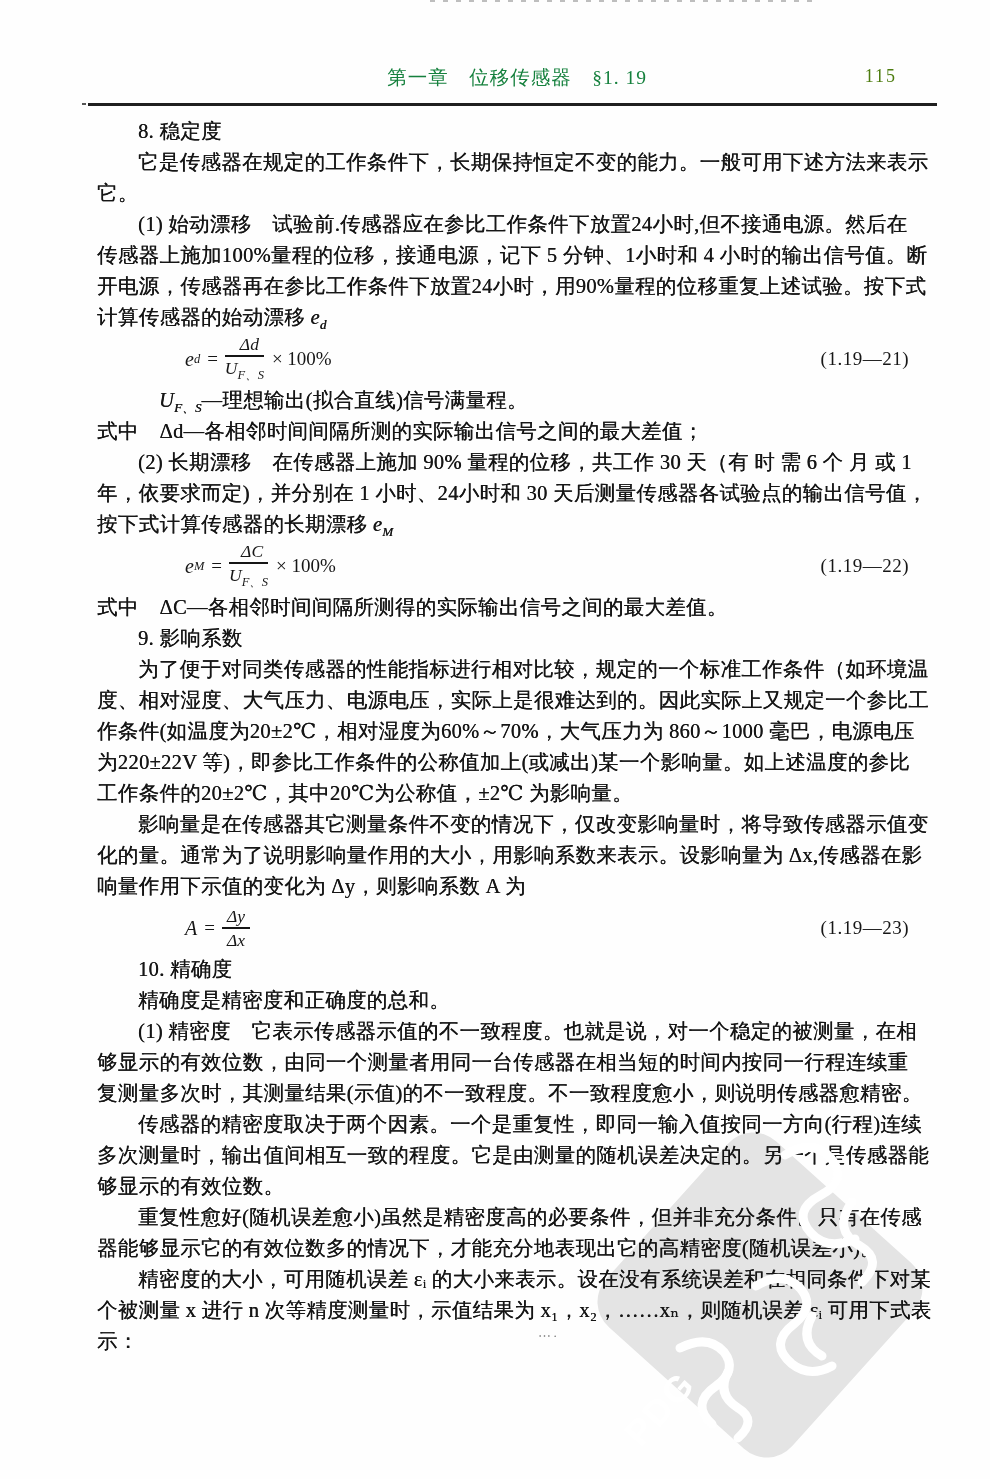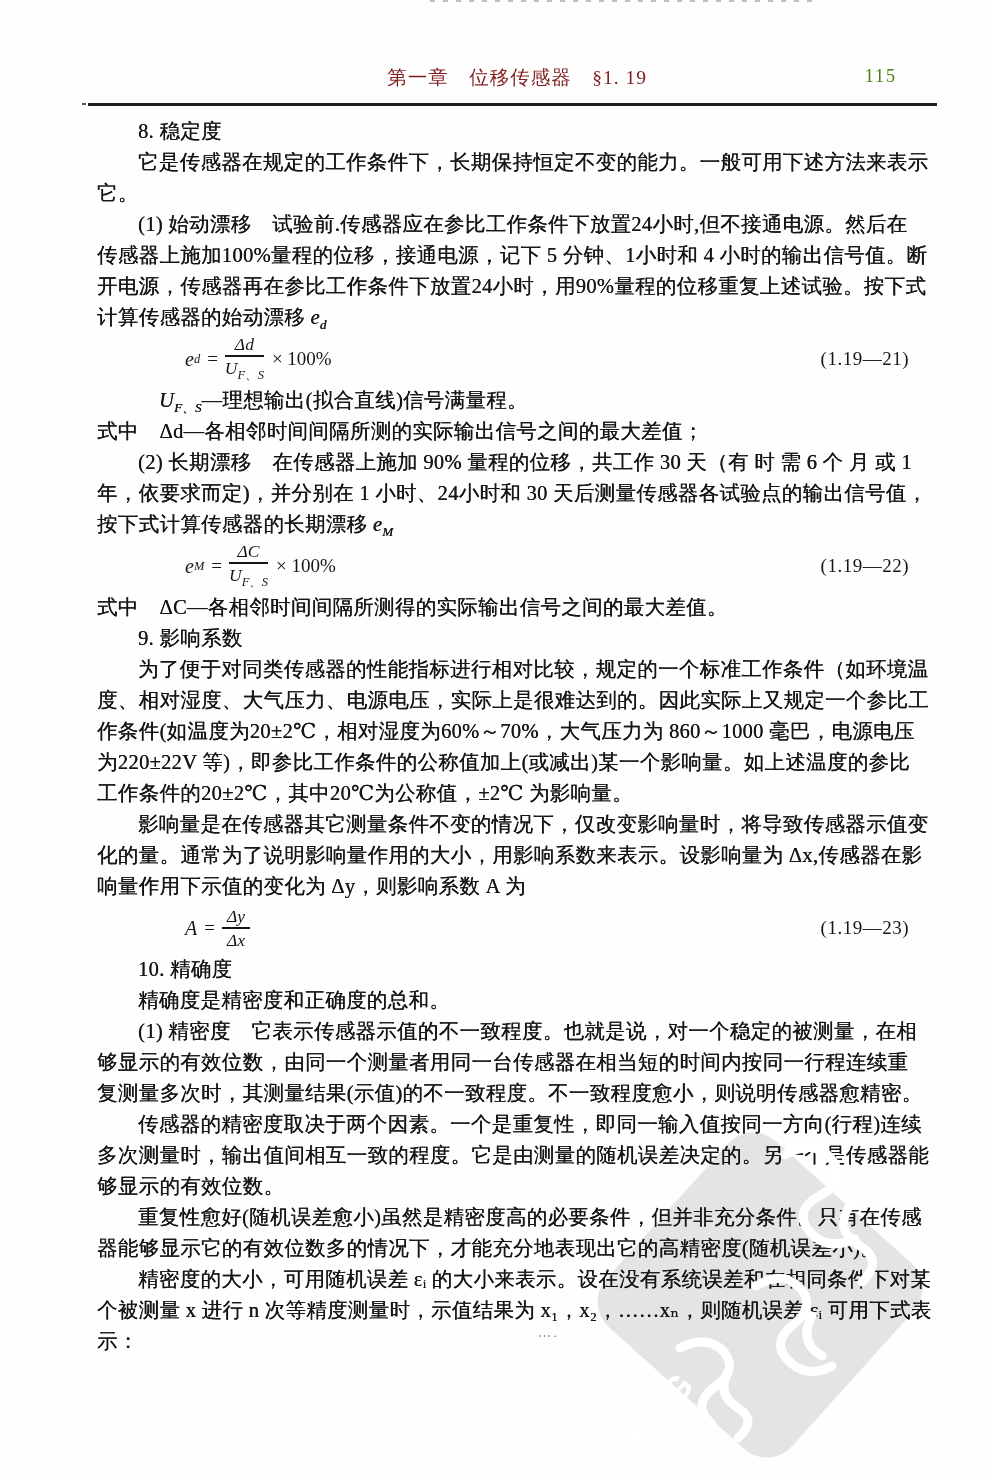--- a/index.html
+++ b/index.html
@@ -15,21 +15,21 @@
   .speckle{
     position:absolute;top:0;left:430px;width:390px;height:2px;
     background:repeating-linear-gradient(90deg,#8a8a8a 0 5px,transparent 5px 13px);
     opacity:.55;
   }
   .header{
     position:absolute;top:64px;left:97px;width:840px;height:30px;
   }
   .chapter-title{
     display:block;text-align:center;
-    font-size:19.5px;letter-spacing:1px;color:#7f1d1d;
+    font-size:19.5px;letter-spacing:1px;color:#15803d;
   }
   .page-number{
     position:absolute;right:40px;top:2px;
     font-size:18px;letter-spacing:2px;color:#4d7c0f;
   }
   .rule{
     position:absolute;top:103px;left:88px;width:849px;height:3px;
     background:#1f1f1f;
   }
   .rule:before{
@@ -56,21 +56,21 @@
     font-size:19px;
   }
   .frow .lhs{font-style:italic;font-size:20px;}
   .frow sub{font-size:12.5px;font-style:italic;}
   .frow .eqsign{margin:0 7px;}
   .frac{
     display:inline-block;text-align:center;vertical-align:middle;
   }
   .frac .num{
     display:block;border-bottom:2px solid #151515;
-    padding:0 5px 1px;line-height:20px;font-size:17.5px;font-style:italic;
+    padding:0 5px 1px;line-height:20px;font-size:17.5px;font-style:italic;text-align:right;
   }
   .frac .den{
     display:block;padding-top:1px;line-height:20px;font-size:17.5px;font-style:italic;
   }
   .ftail{margin-left:8px;font-size:19px;}
   .eqno{
     position:absolute;right:28px;top:50%;transform:translateY(-50%);
     font-size:19px;letter-spacing:.5px;
   }
   

